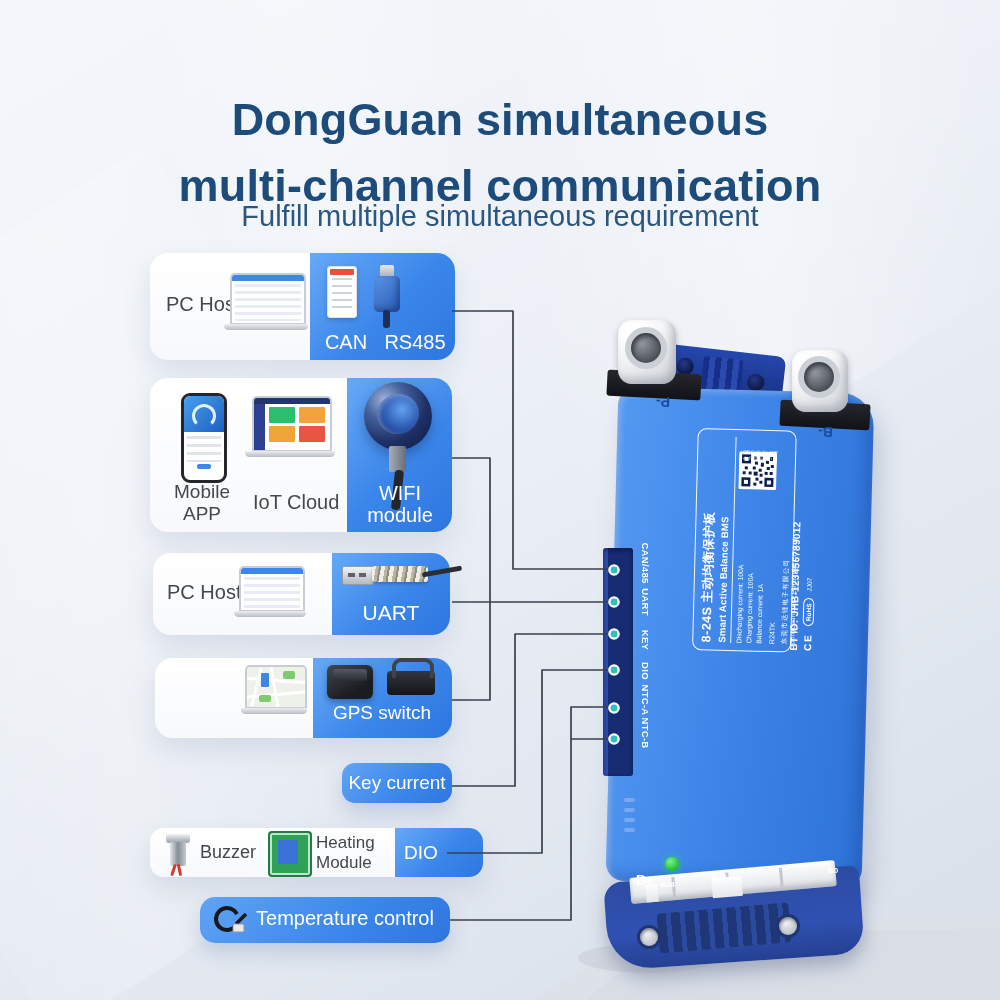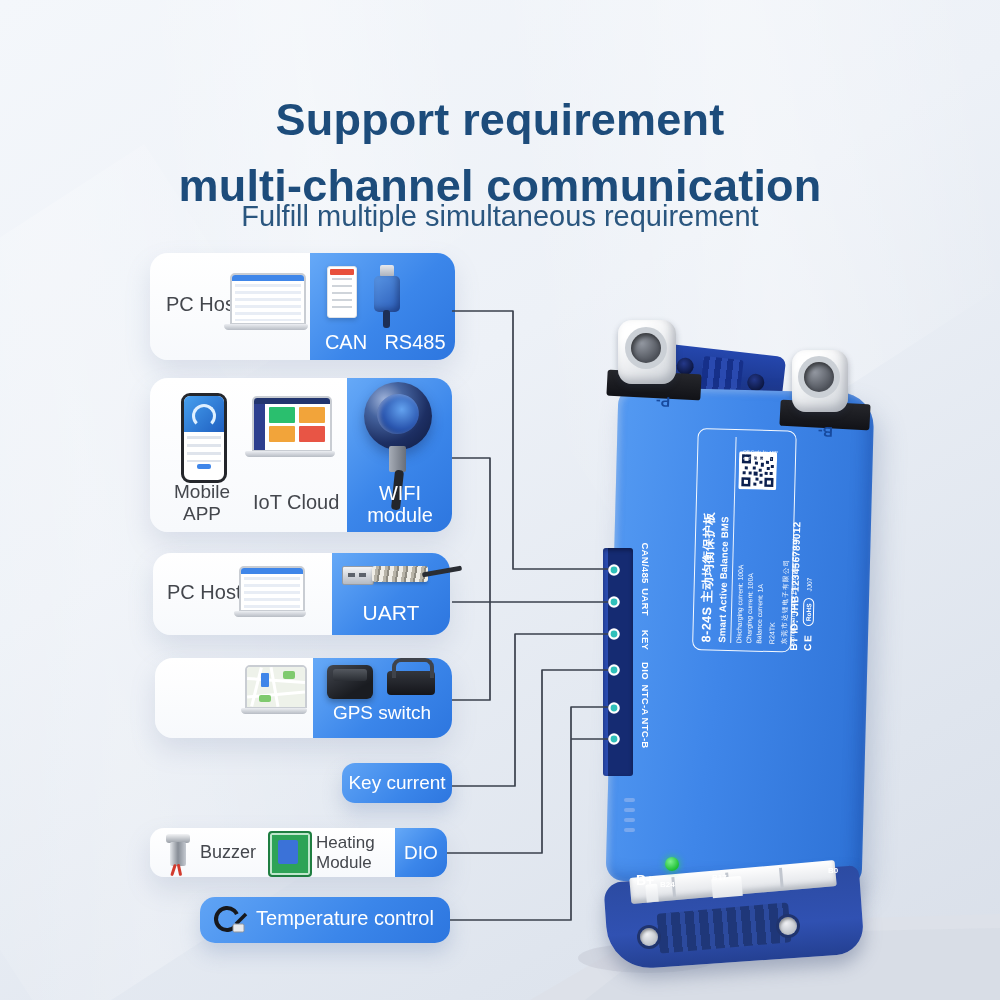--- a/index.html
+++ b/index.html
@@ -161,21 +161,21 @@
   <div class="streak st1"></div>
   <div class="streak st2"></div>
   <div class="streak st3"></div>
 
   <svg class="abs" style="left:0;top:0;z-index:1;" width="1000" height="1000">
     <polygon points="530,1000 660,924 1000,914 1000,1000" fill="#dde1e9"></polygon>
     <polygon points="585,1000 668,935 1000,928 1000,1000" fill="#d6dbe4" opacity="0.7"></polygon>
     <ellipse cx="648" cy="958" rx="70" ry="15" fill="#c6cbd6" opacity="0.55"></ellipse>
   </svg>
 
-  <div class="title t1">Support requirement</div>
+  <div class="title t1">DongGuan simultaneous</div>
   <div class="title t2">multi-channel communication</div>
   <div class="subtitle">Fulfill multiple simultaneous requirement</div>
 
   <div class="lugbase" style="left:607px;top:372px;width:94px;height:26px;transform:rotate(3deg);"></div>
   <div class="lugbase" style="left:780px;top:402px;width:90px;height:26px;transform:rotate(3deg);"></div>
   <div class="bracket" style="left:660px;top:350px;width:124px;height:48px;transform:rotate(6.5deg);">
     <u style="left:16px;top:12px;width:17px;height:17px;"></u>
     <u style="left:88px;top:20px;width:17px;height:17px;"></u>
     <s style="left:42px;top:8px;width:40px;height:34px;"></s>
   </div>
@@ -397,21 +397,21 @@
           <i></i>
         </div>
       <div class="wlabel" style="left:6px;top:44px;width:126px;font-size:19px;">GPS switch</div>
     </div>
   </div>
 
   <div class="bluebox b5" style="z-index:6;">
     <div class="wlabel" style="left:0;top:9px;width:110px;font-size:19px;">Key current</div>
   </div>
 
-  <div class="box b6" style="z-index:6;border-radius:14px;">
+  <div class="box b6" style="z-index:6;border-radius:14px;padding-left:36px;">
     <div class="abs" style="left:14px;top:3px;width:30px;height:44px;">
       <div class="buz-cap" style="left:2px;top:3px;"></div>
       <div class="buz-body" style="left:6px;top:11px;"></div>
       <div class="buz-wire" style="left:8px;top:33px;transform:rotate(18deg);"></div>
       <div class="buz-wire" style="left:14px;top:33px;transform:rotate(-12deg);"></div>
     </div>
     <div class="dlabel" style="left:50px;top:14px;font-size:18px;">Buzzer</div>
     <div class="heat" style="left:118px;top:3px;">
         <i></i>
       </div>

